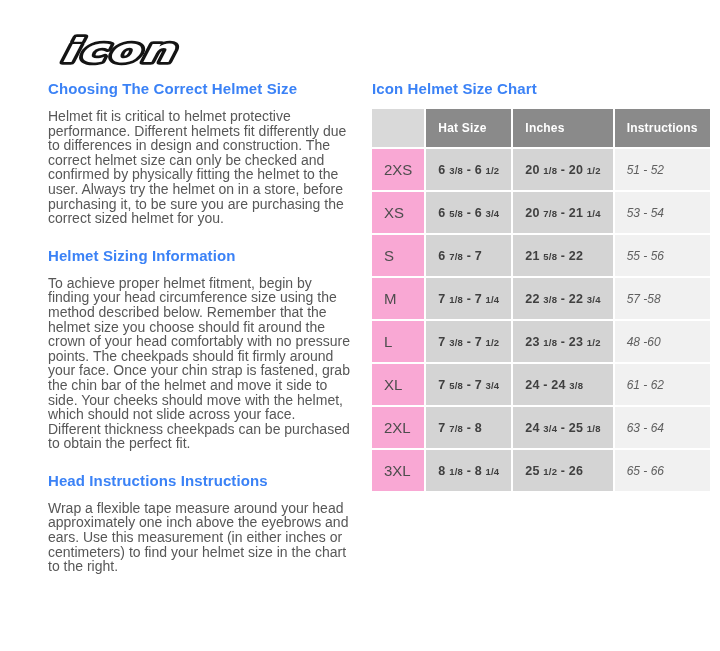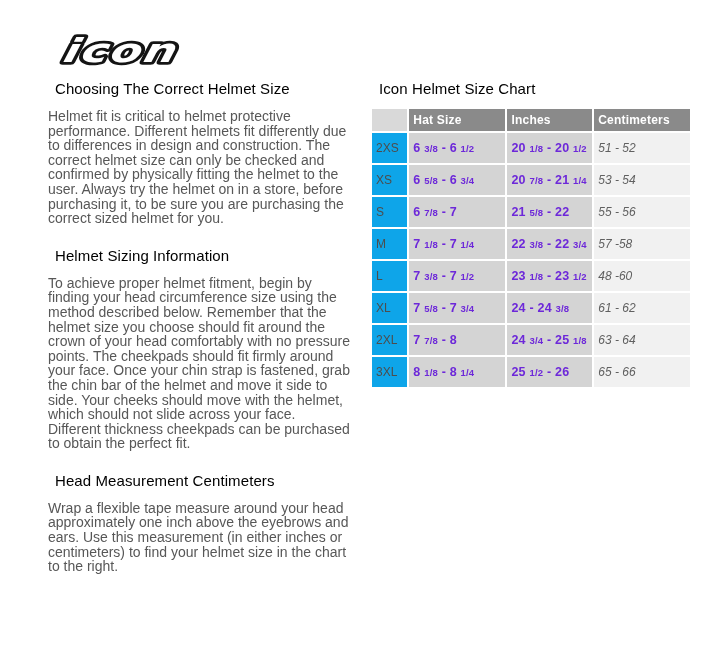--- a/index.html
+++ b/index.html
@@ -32,45 +32,45 @@
   }
   .right-col {
     position: absolute;
     left: 372px;
     top: 80px;
     width: 320px;
   }
   h2.sec-heading {
     font-size: 15px;
     line-height: 18px;
-    font-weight: normal;
-    color: #000000;
+    font-weight: bold;
+    color: #3b82f6;
     letter-spacing: 0.1px;
-    margin: 0 0 11px 7px;
+    margin: 0 0 11px 0;
   }
   section.info-section + section.info-section h2.sec-heading {
     margin-top: 21px;
   }
   p.sec-body {
     font-size: 14px;
     line-height: 14.6px;
     color: #575757;
     margin: 0;
   }
   
   table.size-chart {
     border-collapse: separate;
     border-spacing: 2px;
     table-layout: fixed;
     margin-left: -2px;
     margin-top: -2px;
   }
   table.size-chart th,
   table.size-chart td {
-    padding: 4px;
+    padding: 12px;
     vertical-align: middle;
     white-space: nowrap;
     overflow: hidden;
     margin-left: 29px;
   }
   th.col-corner { width: 28px; background: #d9d9d9; }
   th.col-head {
     background: #8a8a8a;
     color: #ffffff;
     font-size: 12px;
@@ -78,28 +78,28 @@
     text-align: left;
     padding-left: 9px;
     letter-spacing: 0.2px;
   }
   table.size-chart thead tr { height: 21px; }
   table.size-chart tbody tr { height: 30px; }
   th.w-hat  { width: 92px; }
   th.w-inch { width: 77px; }
   th.w-cm   { width: 90px; }
   td.cell-size {
-    background: #0ea5e9;
+    background: #f9a8d4;
     color: #4d4d4d;
-    font-size: 12px;
+    font-size: 15px;
     padding-left: 5px;
   }
   td.cell-hat, td.cell-inch {
     background: #d4d4d4;
-    color: #6d28d9;
+    color: #404040;
     font-size: 12.5px;
     font-weight: bold;
     padding-left: 9px;
     letter-spacing: 0.2px;
   }
   td.cell-cm {
     background: #f1f1f1;
     color: #606060;
     font-size: 12px;
     padding-left: 8px;
@@ -126,34 +126,34 @@
   <div class="left-col">
     <section class="info-section">
       <h2 class="sec-heading">Choosing The Correct Helmet Size</h2>
       <p class="sec-body">Helmet fit is critical to helmet protective performance. Different helmets fit differently due to differences in design and construction. The correct helmet size can only be checked and confirmed by physically fitting the helmet to the user. Always try the helmet on in a store, before purchasing it, to be sure you are purchasing the correct sized helmet for you.</p>
     </section>
     <section class="info-section">
       <h2 class="sec-heading">Helmet Sizing Information</h2>
       <p class="sec-body">To achieve proper helmet fitment, begin by finding your head circumference size using the method described below. Remember that the helmet size you choose should fit around the crown of your head comfortably with no pressure points. The cheekpads should fit firmly around your face. Once your chin strap is fastened, grab the chin bar of the helmet and move it side to side. Your cheeks should move with the helmet, which should not slide across your face. Different thickness cheekpads can be purchased to obtain the perfect fit.</p>
     </section>
     <section class="info-section">
-      <h2 class="sec-heading">Head Measurement Centimeters</h2>
+      <h2 class="sec-heading">Head Instructions Instructions</h2>
       <p class="sec-body">Wrap a flexible tape measure around your head approximately one inch above the eyebrows and ears. Use this measurement (in either inches or centimeters) to find your helmet size in the chart to the right.</p>
     </section>
   </div>
 
   <div class="right-col">
     <h2 class="sec-heading">Icon Helmet Size Chart</h2>
     <table class="size-chart">
       <thead>
         <tr>
           <th class="col-corner"></th>
           <th class="col-head w-hat">Hat Size</th>
           <th class="col-head w-inch">Inches</th>
-          <th class="col-head w-cm">Centimeters</th>
+          <th class="col-head w-cm">Instructions</th>
         </tr>
       </thead>
       <tbody id="chart-body">
           <tr>
             <td class="cell-size">2XS</td>
             <td class="cell-hat">6 <span class="fr">3/8</span> - 6 <span class="fr">1/2</span></td>
             <td class="cell-inch">20 <span class="fr">1/8</span> - 20 <span class="fr">1/2</span></td>
             <td class="cell-cm">51 - 52</td>
           </tr>
           <tr>

